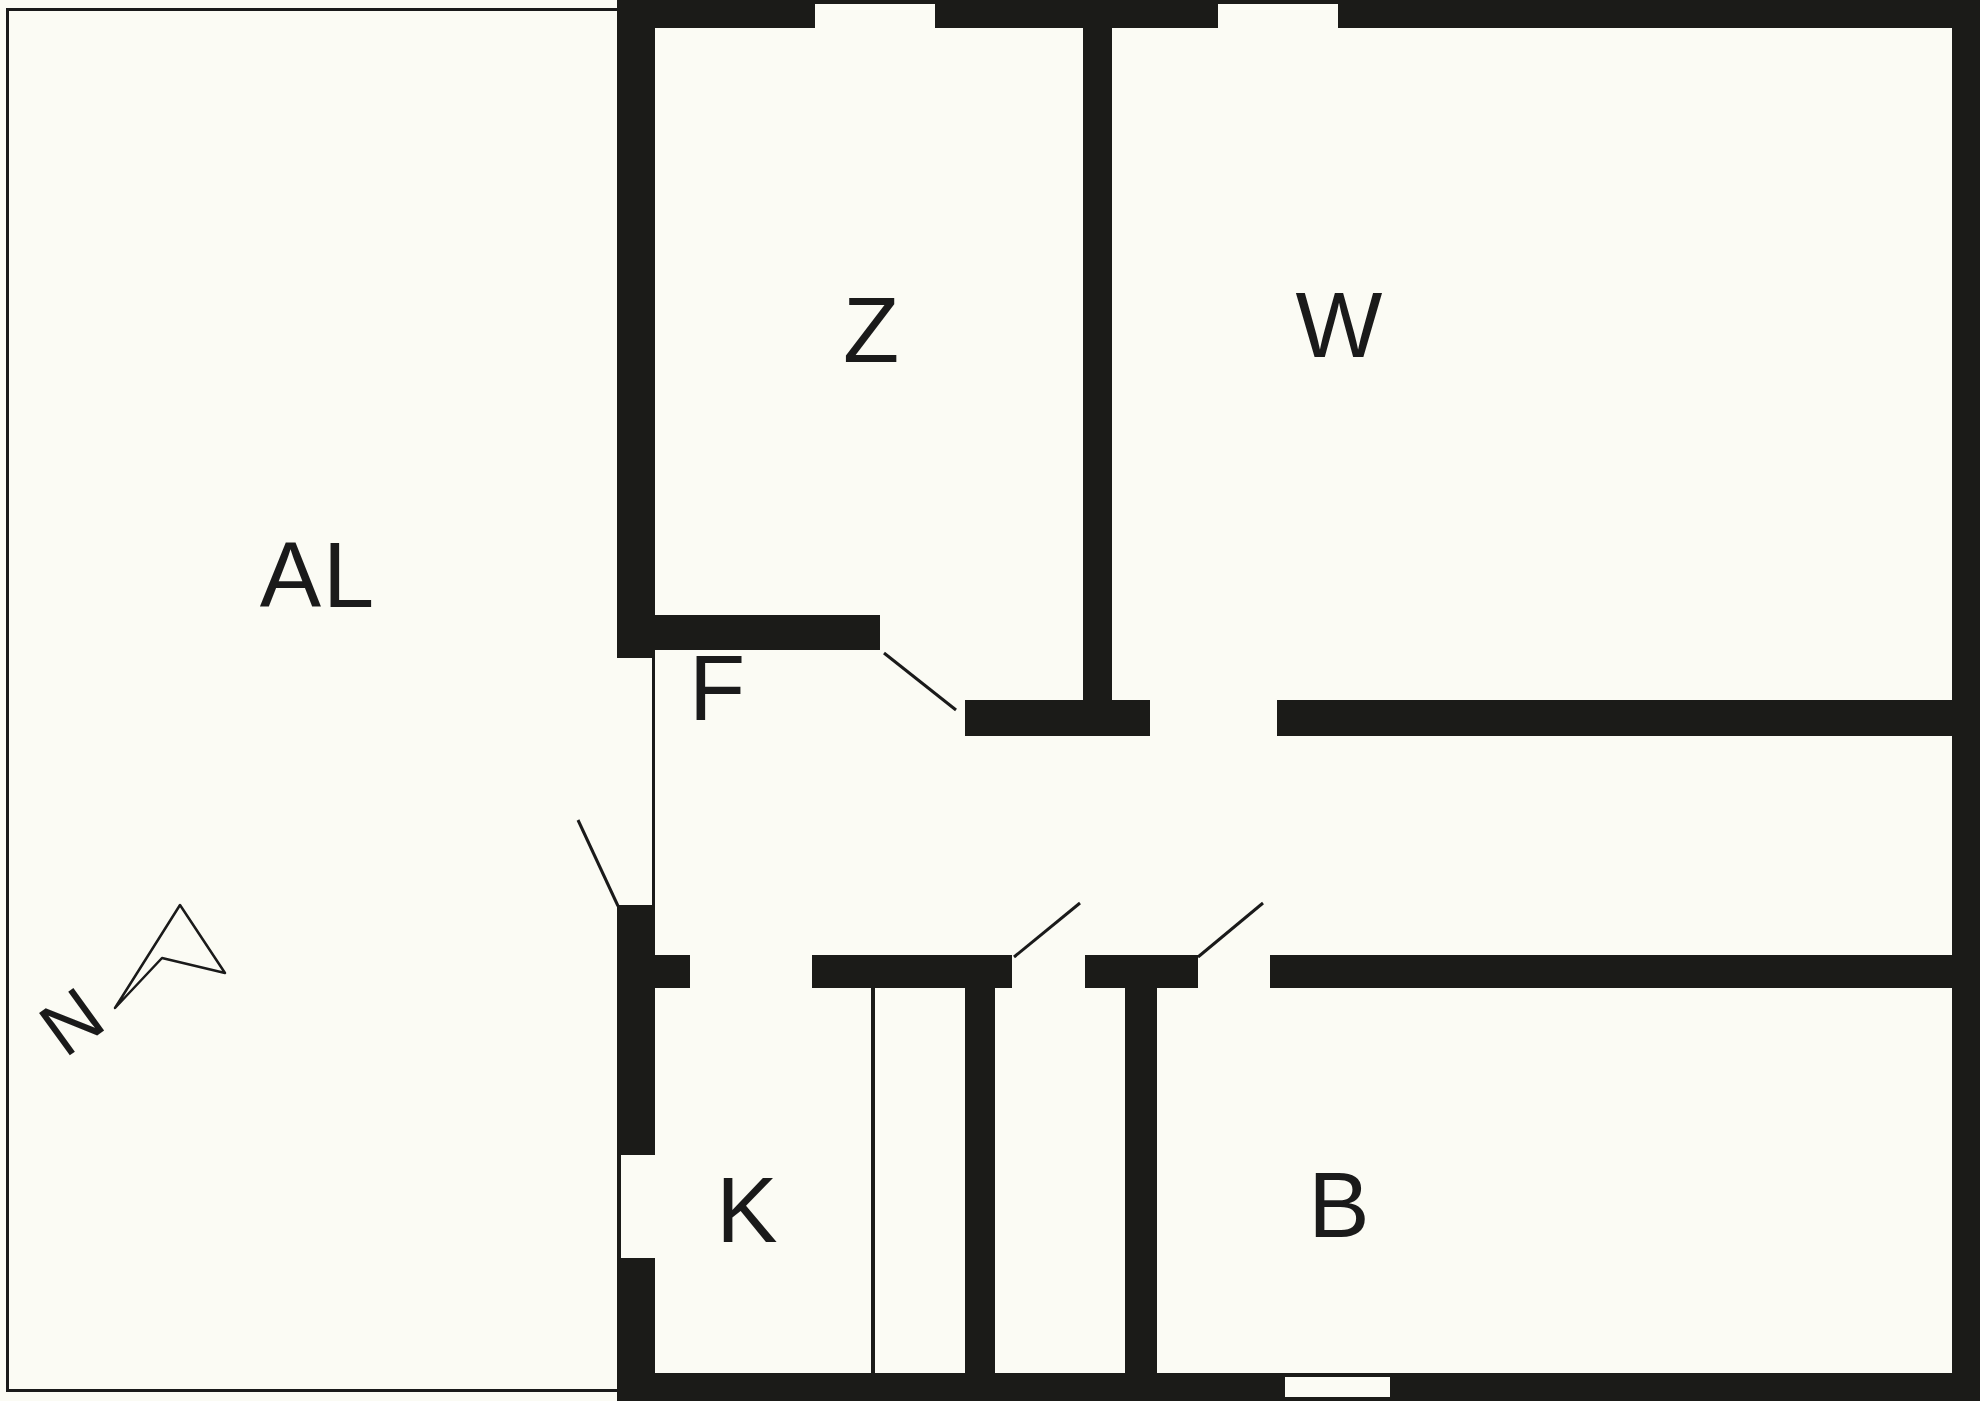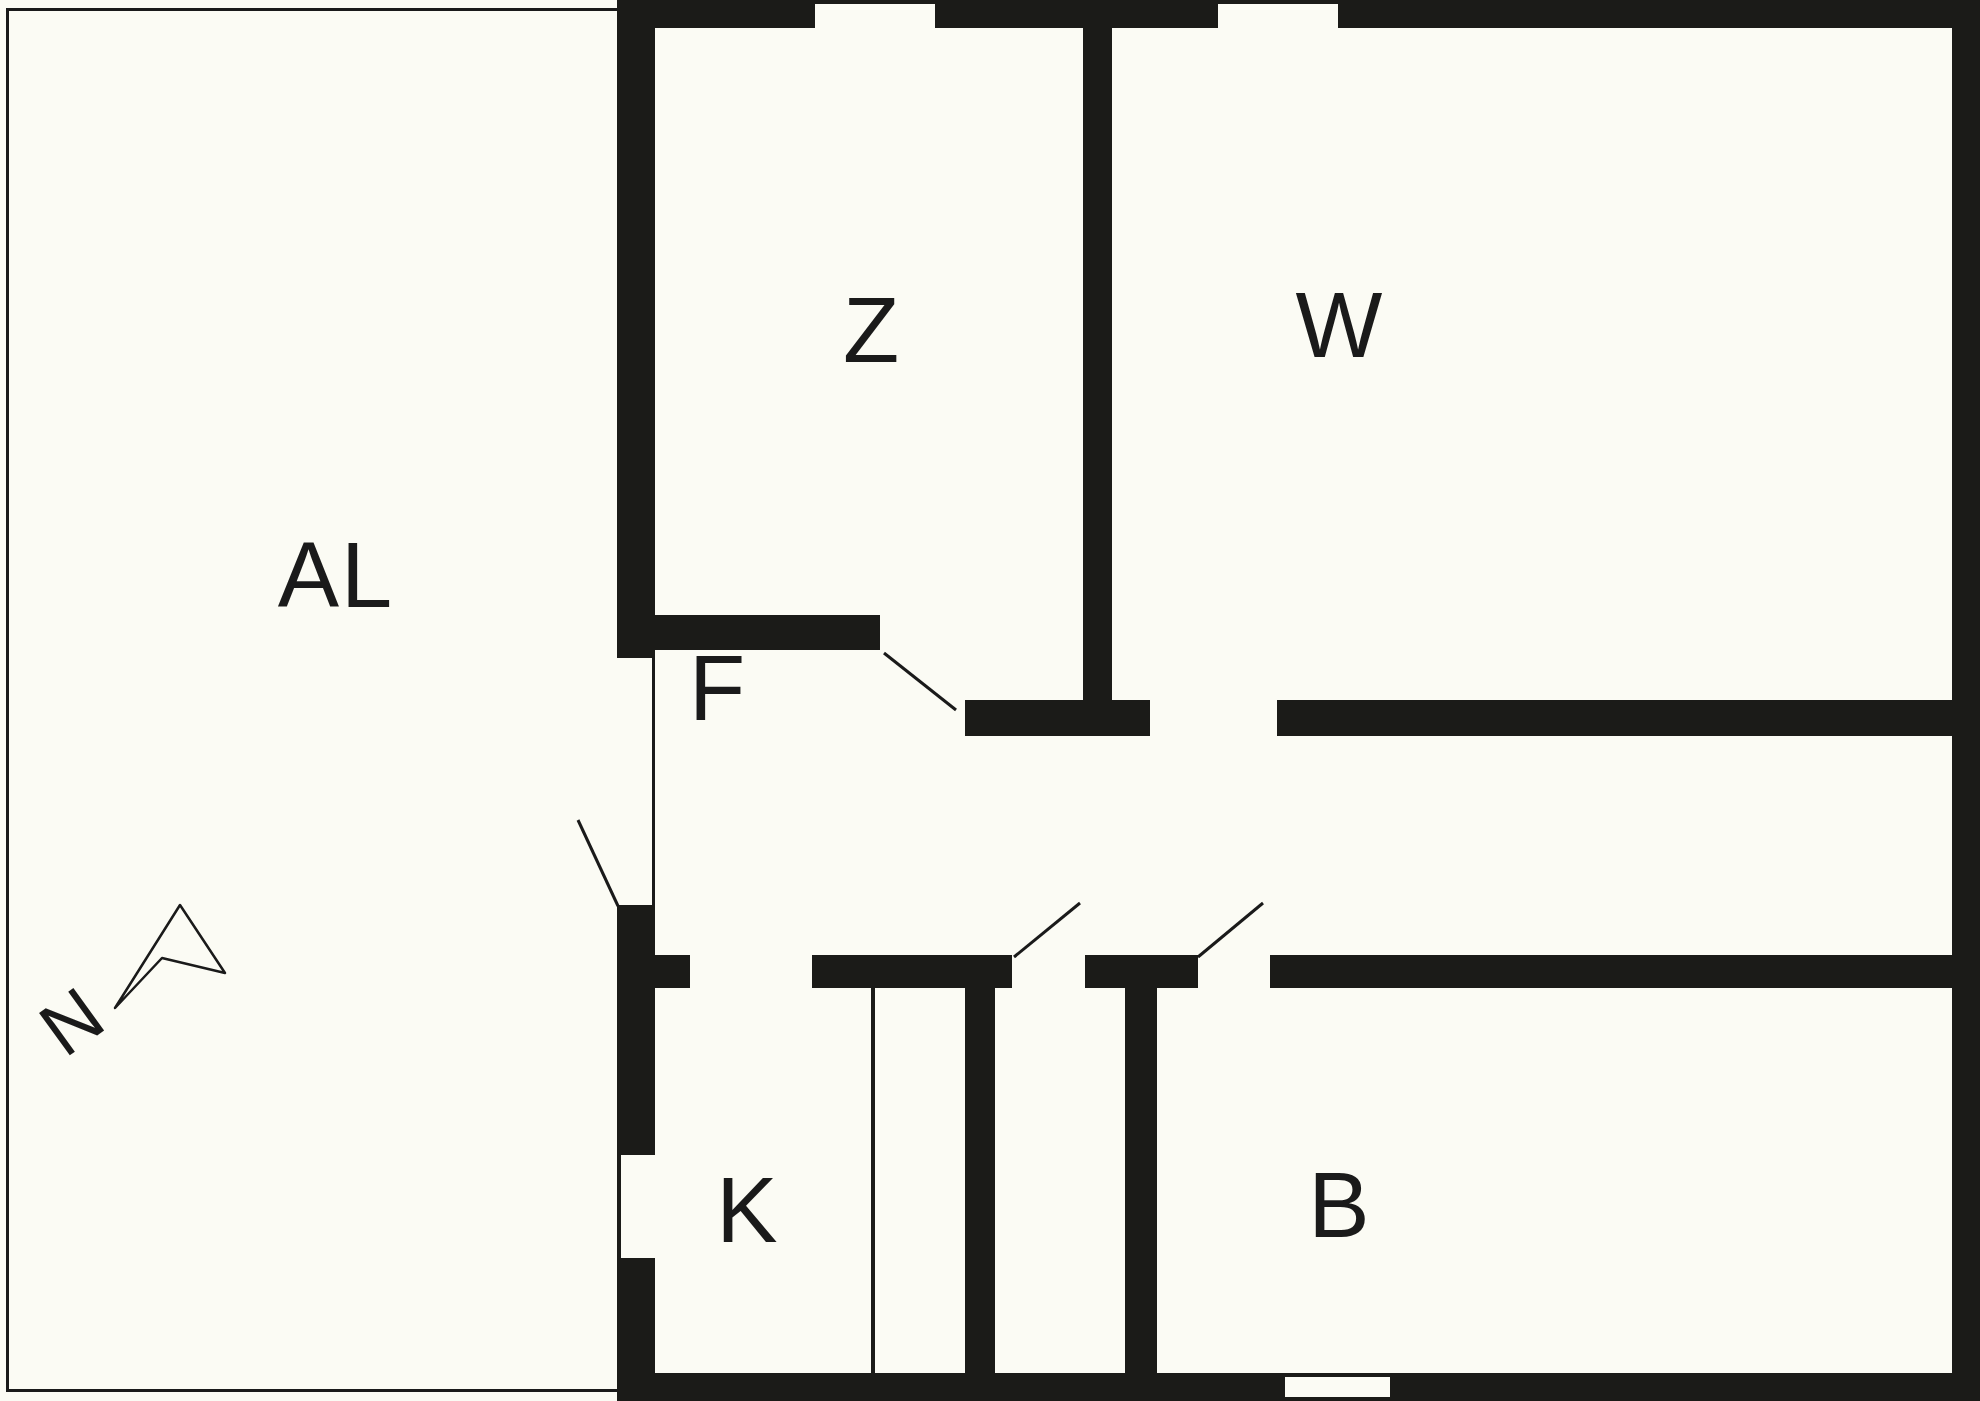--- a/index.html
+++ b/index.html
@@ -60,21 +60,21 @@
   <div class="win" style="left:1285px;top:1377px;width:105px;height:20px"></div>
 
   <svg class="overlay" width="1980" height="1401" viewBox="0 0 1980 1401">
     <line x1="578" y1="820" x2="618" y2="906" stroke="#1a1a1a" stroke-width="3"></line>
     <line x1="884" y1="653" x2="956" y2="710" stroke="#1a1a1a" stroke-width="3"></line>
     <line x1="1014" y1="957" x2="1080" y2="903" stroke="#1a1a1a" stroke-width="3"></line>
     <line x1="1198" y1="957" x2="1263" y2="903" stroke="#1a1a1a" stroke-width="3"></line>
     <polygon points="180,905 225,973 162,958 115,1008" fill="#fbfbf4" stroke="#1a1a1a" stroke-width="2.5" stroke-linejoin="round"></polygon>
   </svg>
 
-  <div class="room-label" style="left:336px;top:575px">AL</div>
+  <div class="room-label" style="left:318px;top:575px">AL</div>
   <div class="room-label" style="left:872px;top:330px">Z</div>
   <div class="room-label" style="left:1340px;top:325px">W</div>
   <div class="room-label" style="left:718px;top:688px">F</div>
   <div class="room-label" style="left:748px;top:1210px">K</div>
   <div class="room-label" style="left:1340px;top:1205px">B</div>
 
   <div class="north-label">N</div>
 
 </div>
 

